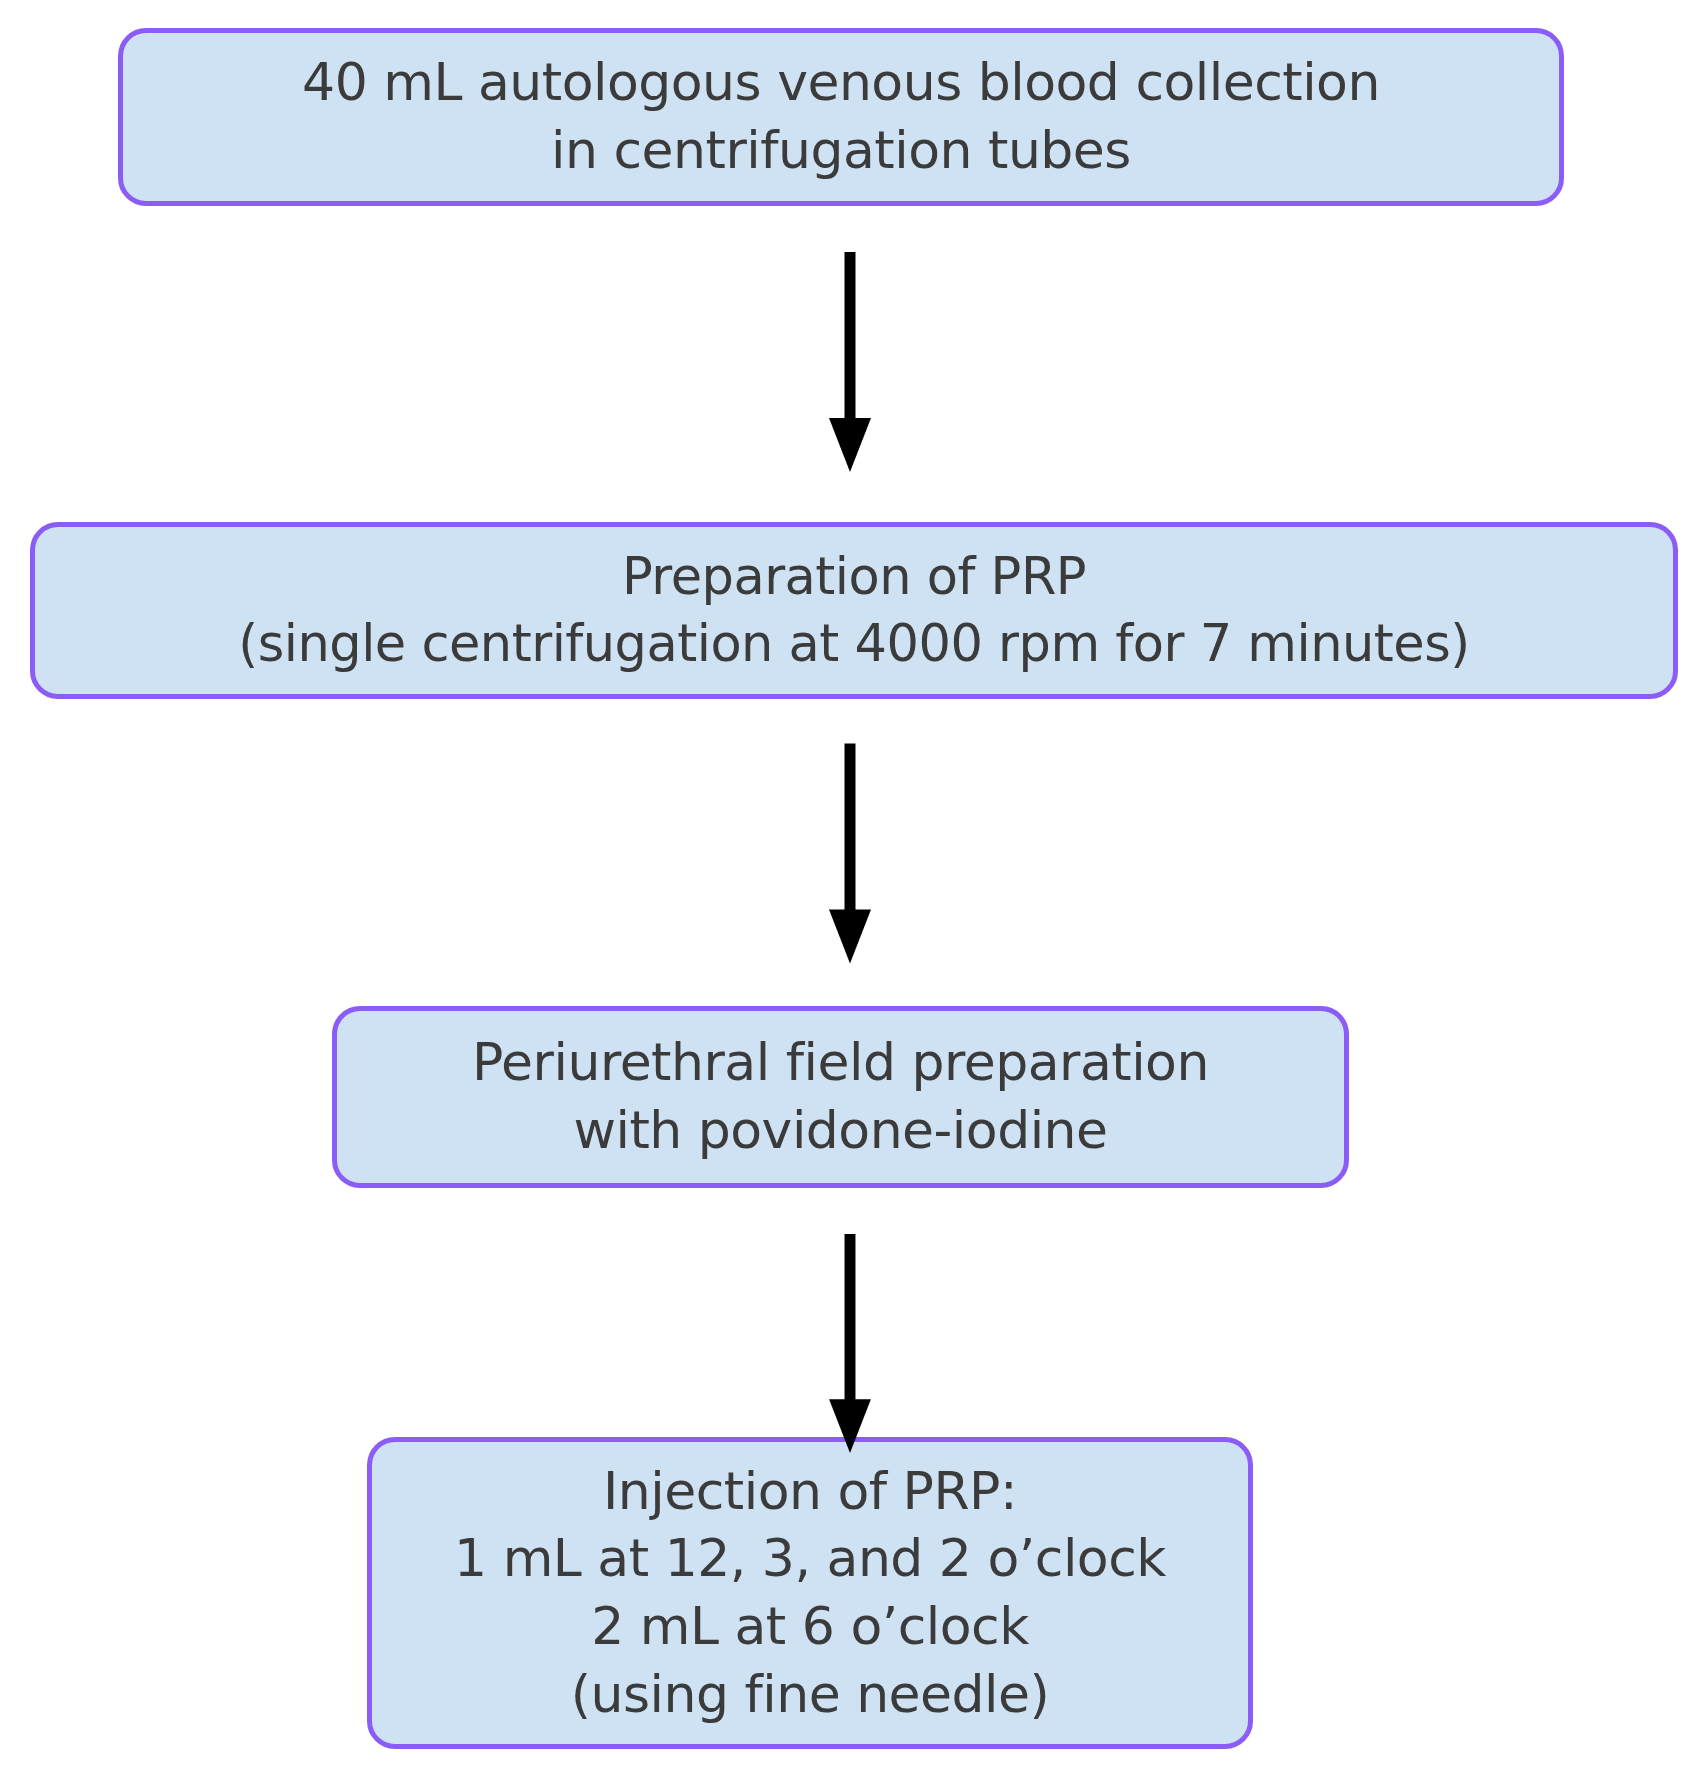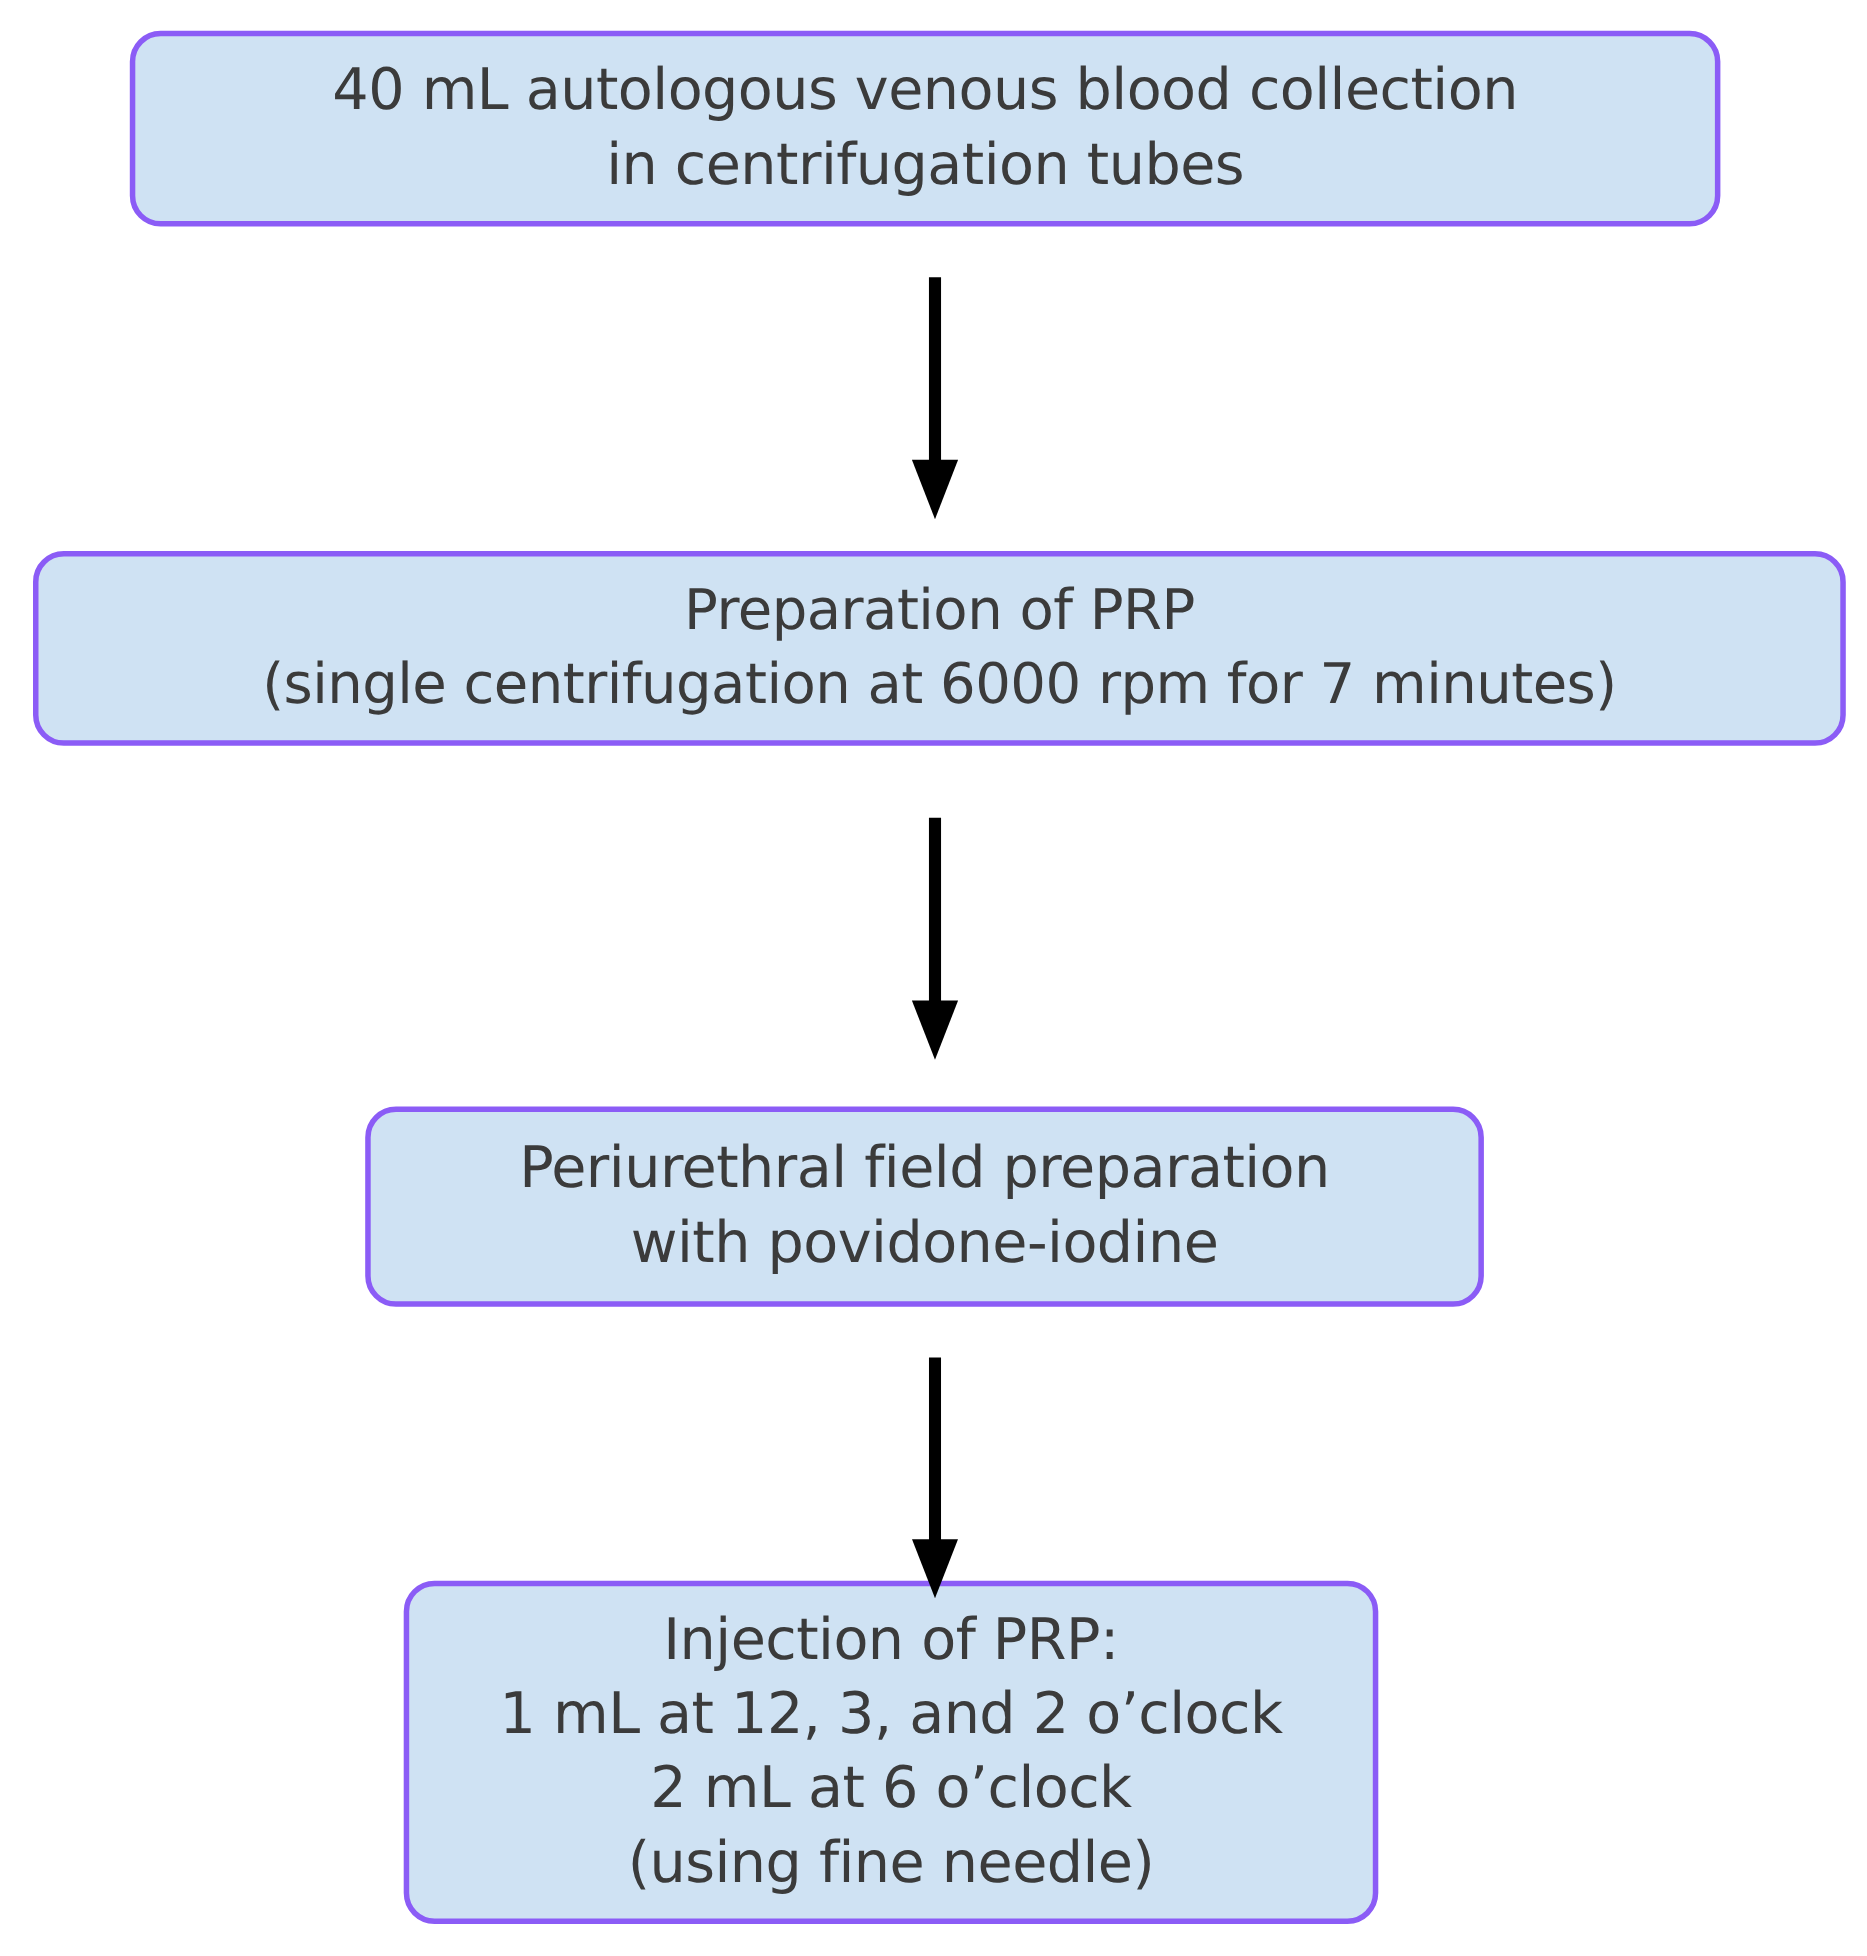--- a/index.html
+++ b/index.html
@@ -29,21 +29,21 @@
     color: #3b3b3b;
     font-size: 52px;
     line-height: 1.3;
     letter-spacing: -0.5px;
   }
   .flow-box .line {
     display: block;
     white-space: nowrap;
   }
   #box-1 { left: 118px; top:   28px; width: 1446px; height: 178px; }
-  #box-2 { left:  30px; top:  501px; width: 1648px; height: 177px; font-size: 51px; }
+  #box-2 { left:  30px; top:  522px; width: 1648px; height: 177px; font-size: 51px; }
   #box-3 { left: 332px; top: 1006px; width: 1017px; height: 182px; }
   #box-4 { left: 367px; top: 1437px; width:  886px; height: 312px; }
   .flow-arrow {
     position: absolute;
     width: 44px;
     z-index: 2;
   }
   #arrow-1 { left: 828px; top:  248px; height: 225px; }
   #arrow-2 { left: 828px; top:  738px; height: 228px; }
   #arrow-3 { left: 828px; top: 1230px; height: 224px; }
@@ -61,21 +61,21 @@
 
   <div class="flow-arrow" id="arrow-1">
     <svg viewBox="0 0 44 225" xmlns="http://www.w3.org/2000/svg">
       <line x1="22" y1="4" x2="22" y2="178" stroke="#000000" stroke-width="11"></line>
       <polygon points="1,170 43,170 22,224" fill="#000000"></polygon>
     </svg>
   </div>
 
   <div class="flow-box" id="box-2">
     <span class="line">Preparation of PRP</span>
-    <span class="line">(single centrifugation at 6000 rpm for 7 minutes)</span>
+    <span class="line">(single centrifugation at 4000 rpm for 7 minutes)</span>
   </div>
 
   <div class="flow-arrow" id="arrow-2">
     <svg viewBox="0 0 44 225" xmlns="http://www.w3.org/2000/svg">
       <line x1="22" y1="4" x2="22" y2="178" stroke="#000000" stroke-width="11"></line>
       <polygon points="1,170 43,170 22,224" fill="#000000"></polygon>
     </svg>
   </div>
 
   <div class="flow-box" id="box-3">

